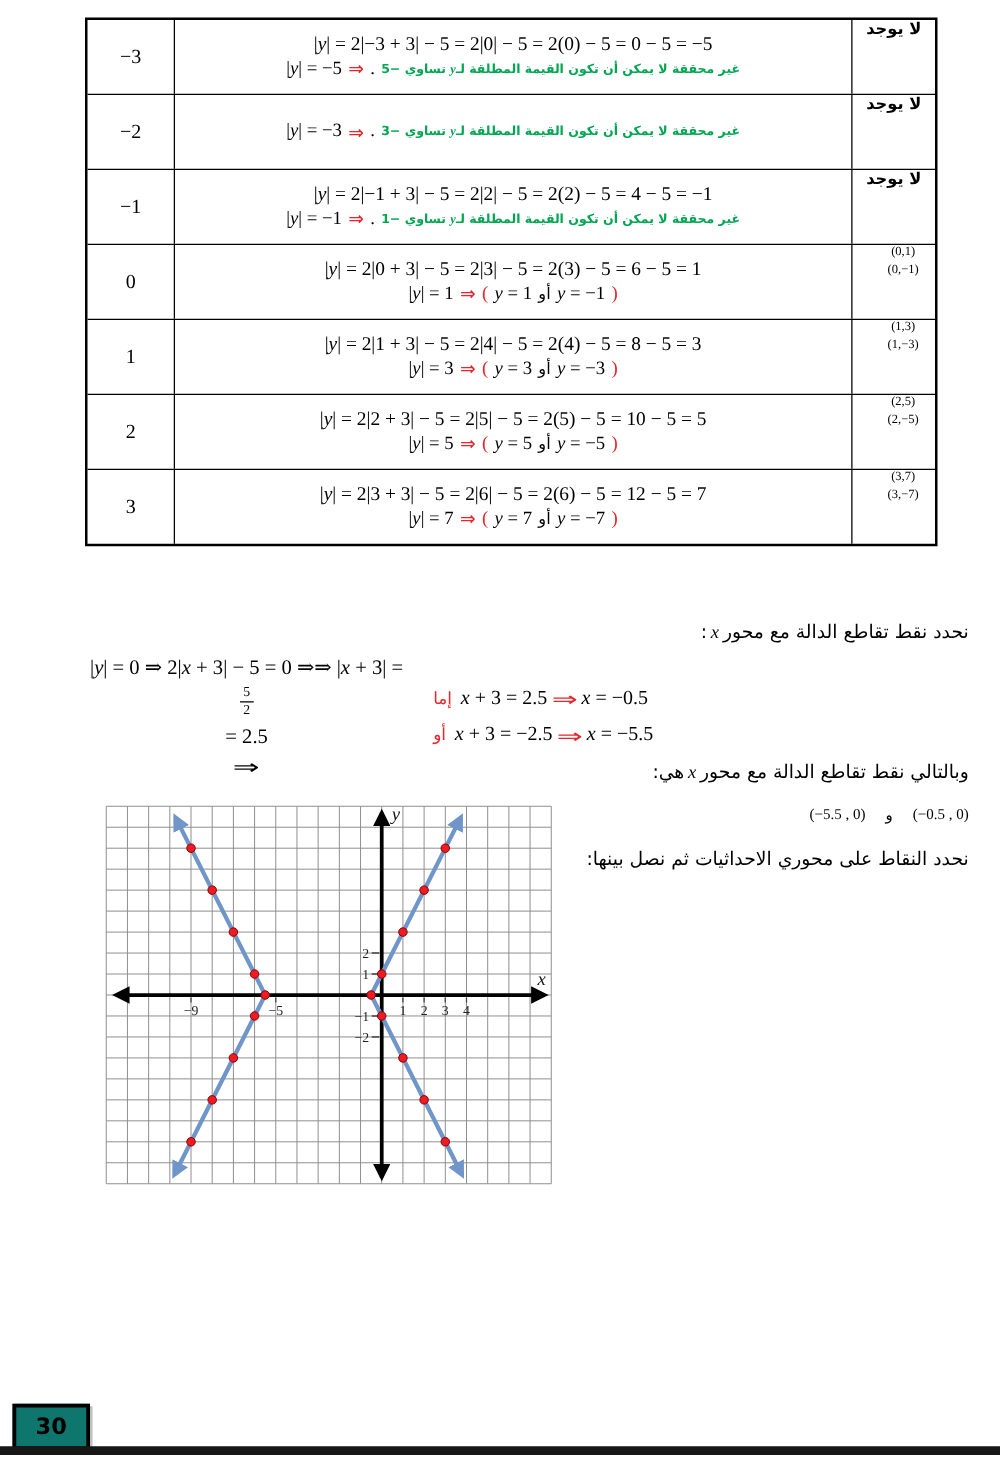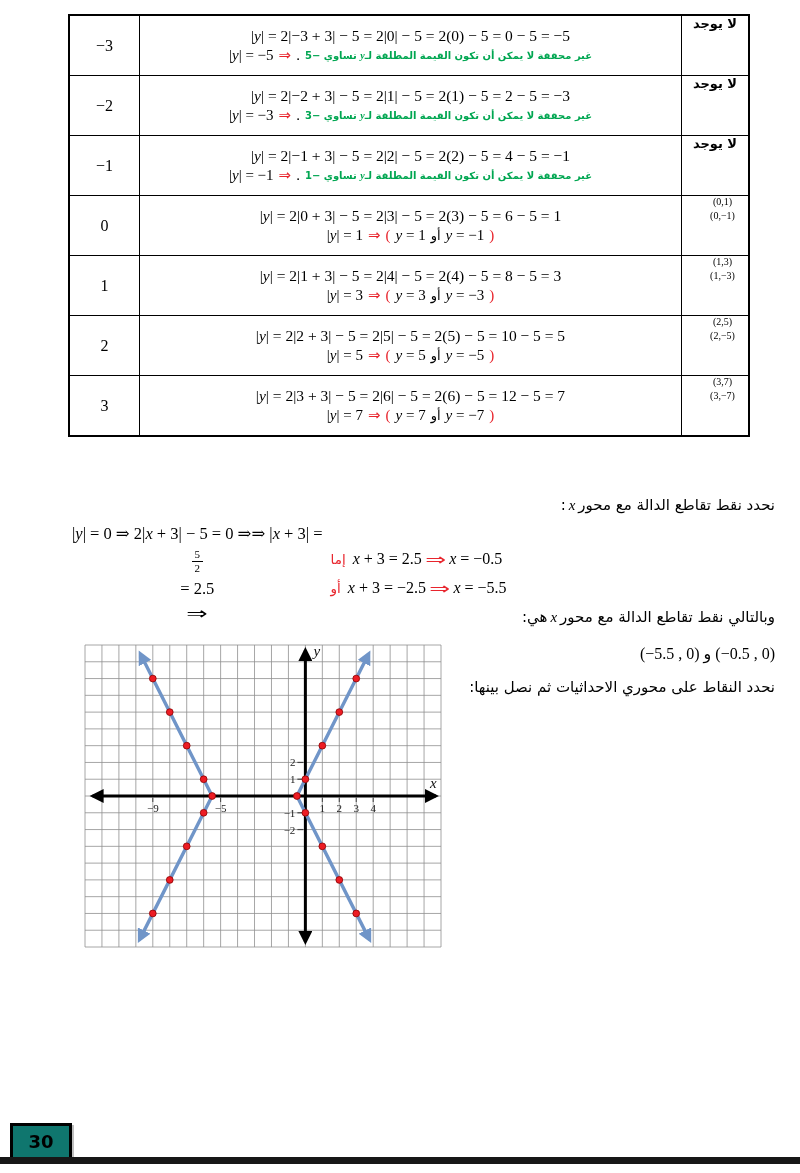--- a/index.html
+++ b/index.html
@@ -35,23 +35,23 @@
   #h2{top:608px;right:25px;}
   #h3{top:678px;right:25px;}
   .eqblock{position:absolute;left:72px;top:524px;width:712px;display:flex;align-items:center;}
   .main-eq{display:flex;align-items:center;gap:5px;font-size:16.5px;white-space:nowrap;flex-direction:column;}
   .frac{display:inline-flex;flex-direction:column;align-items:center;line-height:1;
         font-size:11px;font-family:"Liberation Serif",serif;}
   .frac .fnum{border-bottom:1px solid #000;padding:0 3px 1px;}
   .frac .fden{padding-top:1px;}
   .cases{display:flex;flex-direction:column;gap:10px;margin-left:8px;}
   .case{display:flex;align-items:center;gap:7px;font-size:16px;white-space:nowrap;}
-  .case .ar{font-size:13.5px;}
-  .points-line{position:absolute;top:644px;right:25px;display:flex;align-items:center;gap:4px;
-               font-size:16px;}
+  .case .ar{font-size:13.5px;margin-left:16px;}
+  .points-line{position:absolute;top:644px;right:25px;display:flex;align-items:center;gap:16px;
+               font-size:12px;}
 
   
   .graph-wrap{position:absolute;left:84px;top:644px;width:358px;height:306px;}
 
   
   .page-number-box{position:absolute;left:10px;top:1123px;width:62px;height:37px;
                    border:3px solid #000;box-sizing:border-box;background:#0f766e;
                    display:flex;align-items:center;justify-content:center;
                    font-weight:bold;font-size:18px;box-shadow:2px 2px 0 rgba(0,0,0,0.25);}
   .bottom-bar{position:absolute;left:0;top:1157px;width:800px;height:7px;background:#171717;}
@@ -73,21 +73,20 @@
             <span class="green green-seg ar" dir="rtl">غير محققة لا يمكن أن تكون القيمة المطلقة لـ<i class="mvar">y</i> تساوي −5</span>
           </div>
         </div>
         <div class="c-res">
           <div class="res-noexist ar">لا يوجد</div>
         </div>
       </div>
       <div class="t-row">
         <div class="c-x math">−2</div>
         <div class="c-eq">
-          <div class="eq1 math">|<i class="mvar">y</i>| = 2|−2 + 3| − 5 = 2|1| − 5 = 2(1) − 5 = 2 − 5 = −3</div>
           <div class="eq2">
             <span class="math">|<i class="mvar">y</i>| = −3</span>
             <span class="red arr">⇒</span>
             <span class="math">.</span>
             <span class="green green-seg ar" dir="rtl">غير محققة لا يمكن أن تكون القيمة المطلقة لـ<i class="mvar">y</i> تساوي −3</span>
           </div>
         </div>
         <div class="c-res">
           <div class="res-noexist ar">لا يوجد</div>
         </div>

